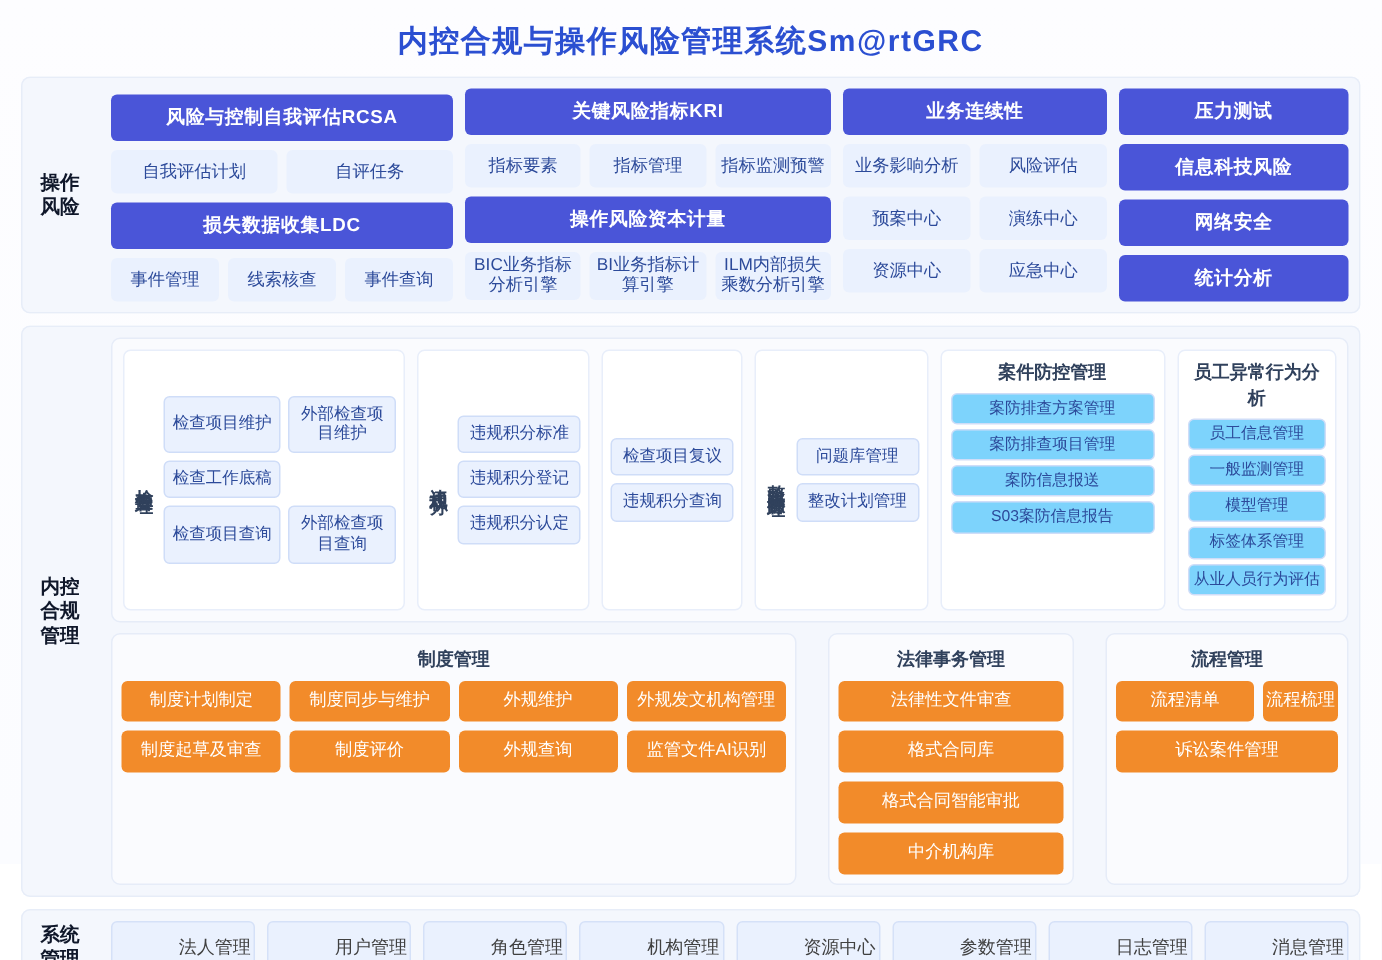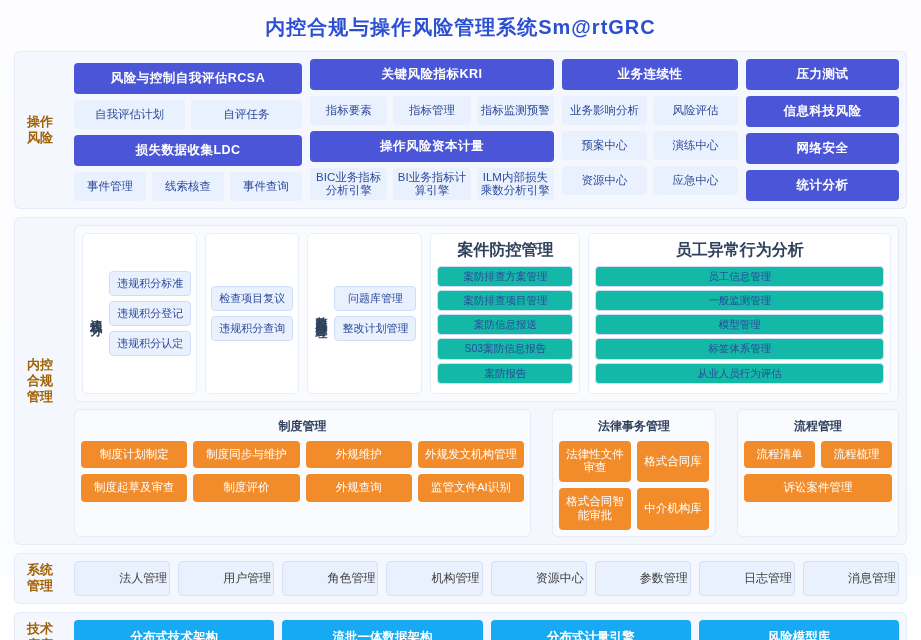--- a/index.html
+++ b/index.html
@@ -36,21 +36,21 @@
   }
   .band-label{
     width:52px;
     flex:0 0 52px;
     display:flex;
     align-items:center;
     justify-content:center;
     text-align:center;
     font-size:13px;
     font-weight:bold;
-    color:#a16207;
+    color:#0f172a;
     line-height:1.25;
     padding:4px 2px;
     box-sizing:border-box;
   }
   .band-body{
     flex:1 1 auto;
     padding:8px;
     box-sizing:border-box;
   }
 
@@ -131,44 +131,44 @@
     padding:5px 4px;
     box-sizing:border-box;
     line-height:1.2;
     display:flex;align-items:center;justify-content:center;
   }
   .chip.w1{width:78px;}
   .chip.w2{width:72px;}
   .chip.w3{width:82px;}
   .chip.tall{min-height:34px;}
   .box-title{
-    font-size:16px;font-weight:bold;color:#30415c;text-align:center;margin-bottom:5px;
+    font-size:12px;font-weight:bold;color:#30415c;text-align:center;margin-bottom:5px;
   }
   .col-box{
     background:#fff;border:1px solid #e8eefa;border-radius:5px;padding:6px;box-sizing:border-box;
     display:flex;flex-direction:column;
   }
   .mini{
-    background:#14b8a6;color:#2c4a9a;border:1px solid #cfddf8;border-radius:4px;
+    background:#7dd3fc;color:#2c4a9a;border:1px solid #cfddf8;border-radius:4px;
     font-size:10.5px;text-align:center;padding:3px 3px;margin-bottom:3px;line-height:1.25;
   }
 
   
   .ic-bottom{display:flex;gap:21px;margin-top:7px;}
   .panel{
     background:#fafbfe;border:1px solid #e6ecf8;border-radius:6px;padding:6px;box-sizing:border-box;
   }
   .panel-title{font-size:12px;font-weight:bold;color:#30415c;text-align:center;margin:2px 0 6px;}
   .obtn{
     background:#f28b2a;color:#fff;font-size:11.5px;text-align:center;border-radius:4px;
     padding:7px 2px;box-sizing:border-box;line-height:1.2;
     display:flex;align-items:center;justify-content:center;
   }
   .ogrid4{display:grid;grid-template-columns:repeat(4,1fr);gap:6px;}
-  .ogrid2{display:grid;grid-template-columns:repeat(2,1fr);gap:6px;}
+  .ogrid2{display:grid;grid-template-columns:repeat(1,1fr);gap:6px;}
   .ogrid2 .obtn.span2{grid-column:span 2;}
 
   
   .pill-row{display:flex;gap:8px;}
   .pill{
     flex:1 1 0;background:#eaf1fe;color:#404040;border:1px solid #d5e1f8;border-radius:4px;
     font-size:12px;text-align:right;padding:8px 2px;box-sizing:border-box;
   }
   .cyan{
     flex:1 1 0;background:#17a9f2;color:#fff;border-radius:4px;font-size:12.5px;font-weight:bold;
@@ -241,20 +241,36 @@
 
       </div>
     </div>
   </div>
 
   <div class="band">
     <div class="band-label">内控<br>合规<br>管理</div>
     <div class="band-body">
 
       <div class="ic-top">
+        <div class="ic-box">
+          <div class="vlabel">检查管理</div>
+          <div class="chips">
+            <div class="chips-row">
+              <div class="chip w1">检查项目维护</div>
+              <div class="chip w2 tall">外部检查项目维护</div>
+            </div>
+            <div class="chips-row">
+              <div class="chip w1">检查工作底稿</div>
+            </div>
+            <div class="chips-row">
+              <div class="chip w1">检查项目查询</div>
+              <div class="chip w2 tall">外部检查项目查询</div>
+            </div>
+          </div>
+        </div>
 
         <div class="ic-box">
           <div class="vlabel">违规积分</div>
           <div class="chips">
             <div class="chip w3">违规积分标准</div>
             <div class="chip w3">违规积分登记</div>
             <div class="chip w3">违规积分认定</div>
           </div>
         </div>
 
@@ -272,21 +288,20 @@
             <div class="chip w3">整改计划管理</div>
           </div>
         </div>
 
         <div class="col-box" style="flex:0 0 150px">
           <div class="box-title">案件防控管理</div>
           <div class="mini">案防排查方案管理</div>
           <div class="mini">案防排查项目管理</div>
           <div class="mini">案防信息报送</div>
           <div class="mini">S03案防信息报告</div>
-          <div class="mini">案防报告</div>
         </div>
 
         <div class="col-box" style="flex:1 1 auto">
           <div class="box-title">员工异常行为分析</div>
           <div class="mini">员工信息管理</div>
           <div class="mini">一般监测管理</div>
           <div class="mini">模型管理</div>
           <div class="mini">标签体系管理</div>
           <div class="mini">从业人员行为评估</div>
         </div>

